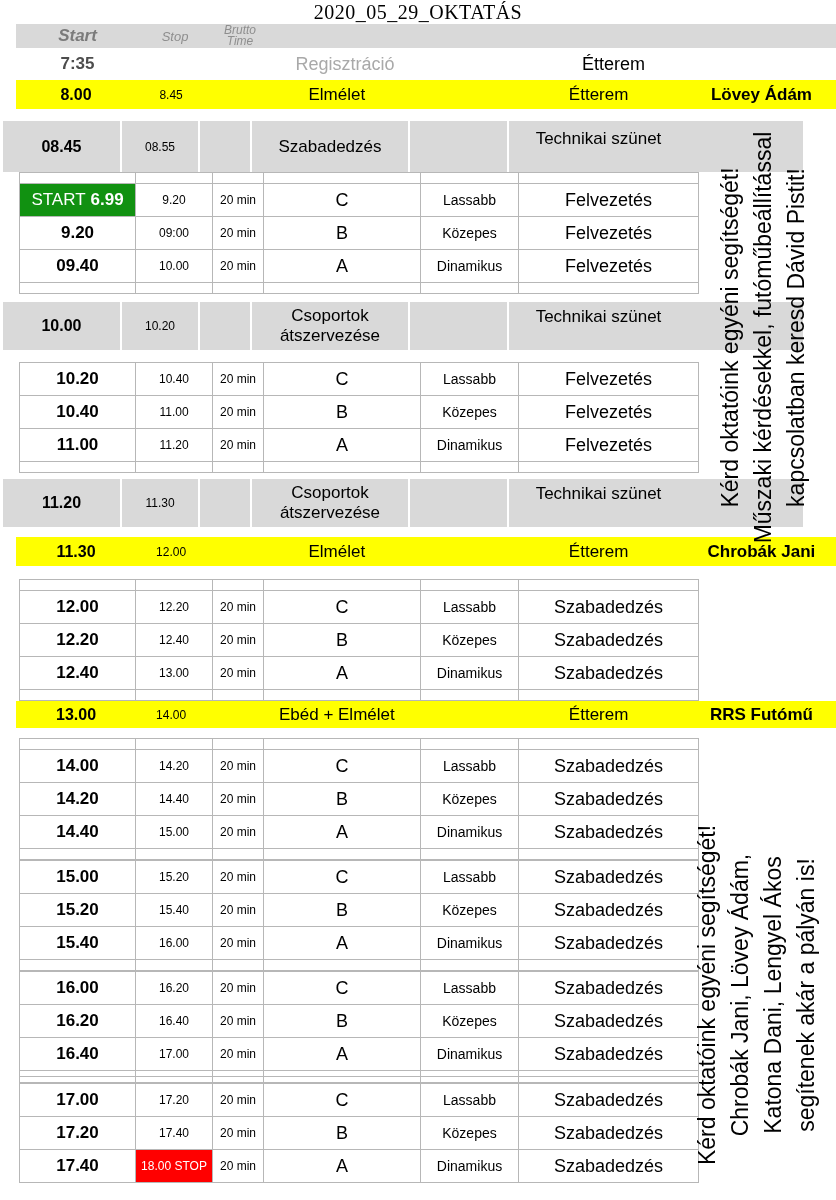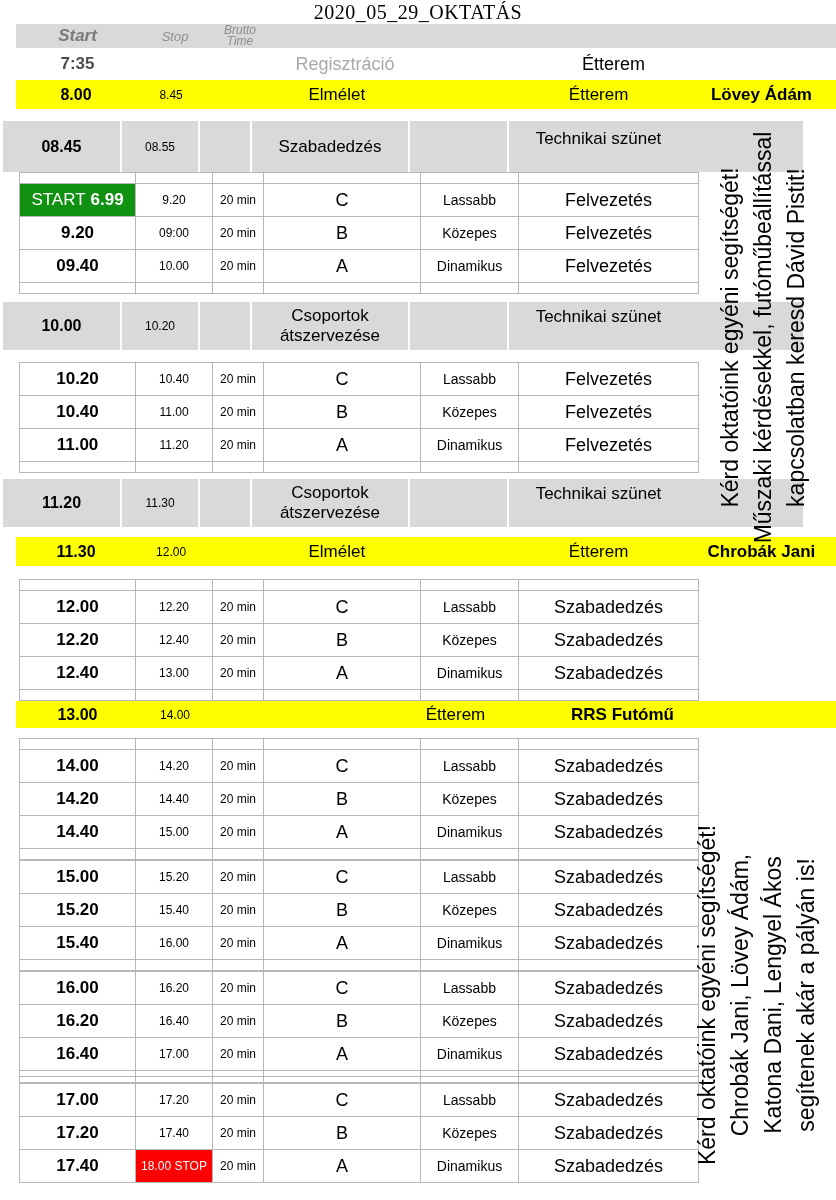--- a/index.html
+++ b/index.html
@@ -271,20 +271,21 @@
         <div class="cell c4"></div>
         <div class="cell c5"></div>
         <div class="cell c6"></div>
     </div>
   </div>
 
   <div class="row yellow-row" style="height:27px">
     <div class="cell c1 y-start">13.00</div>
     <div class="cell c2 y-stop">14.00</div>
     <div class="cell c3"></div>
+    <div class="cell c4 y-act">Ebéd + Elmélet</div>
     <div class="cell c5"></div>
     <div class="cell c6 y-loc">Étterem</div>
     <div class="cell c7 y-instr">RRS Futómű</div>
   </div>
 
   <div class="gap10"></div>
 
   <div class="block">
     <div class="row sp">
       <div class="cell c1"></div>

